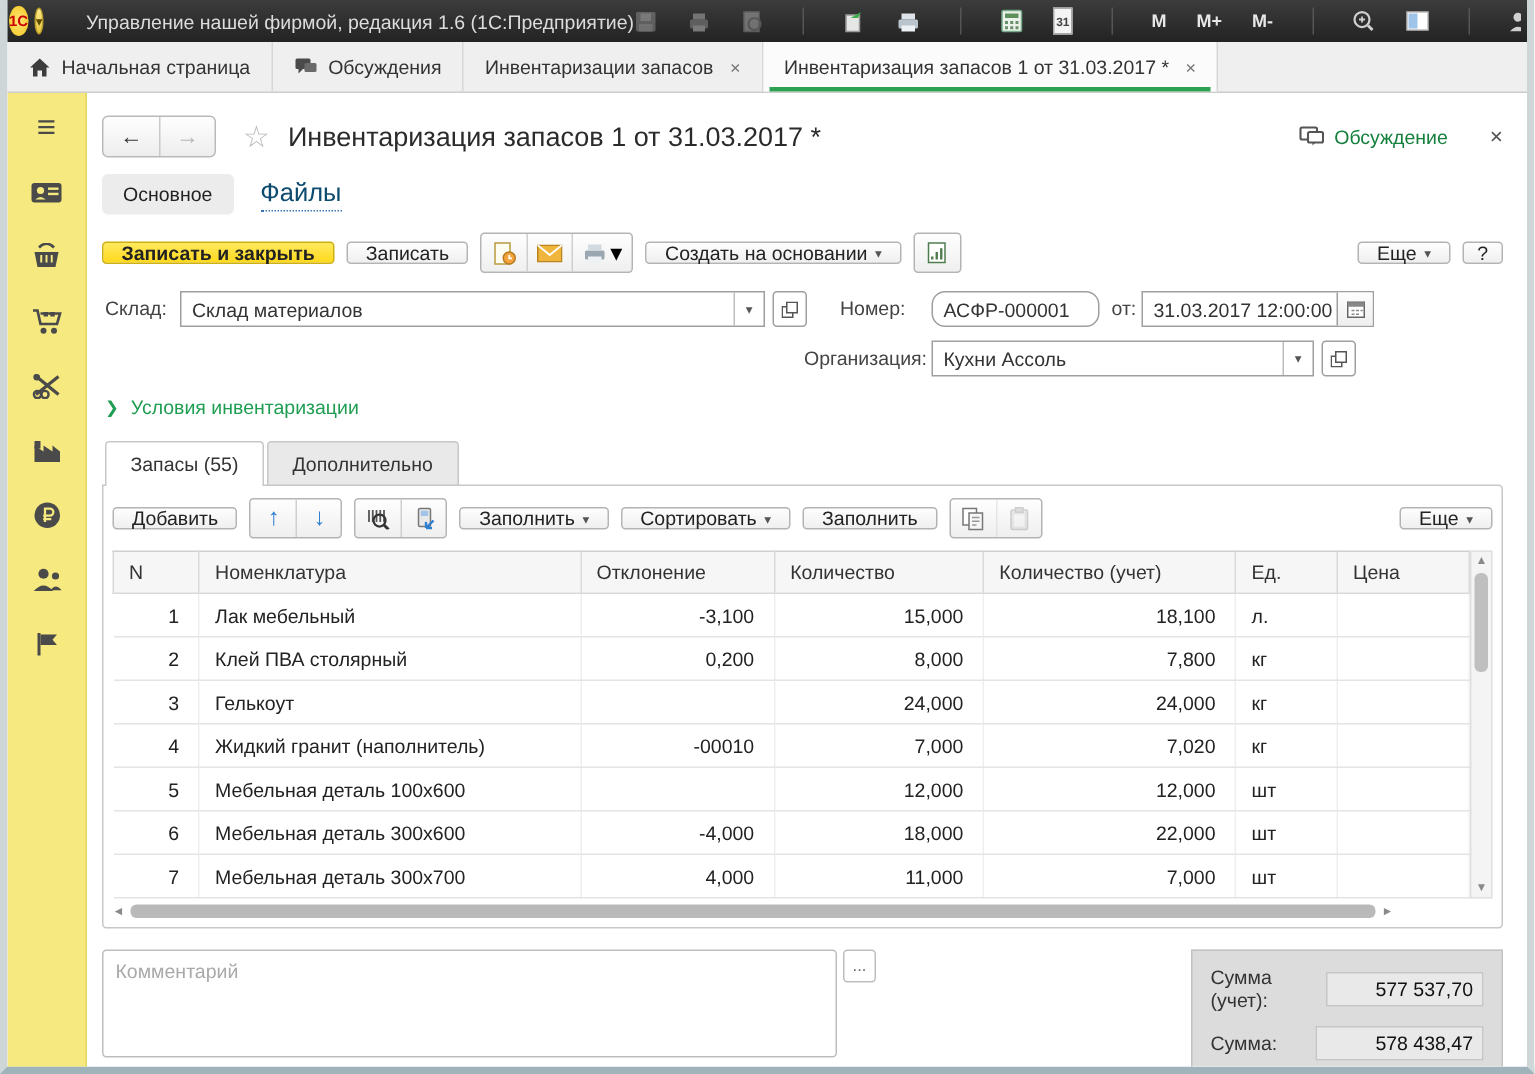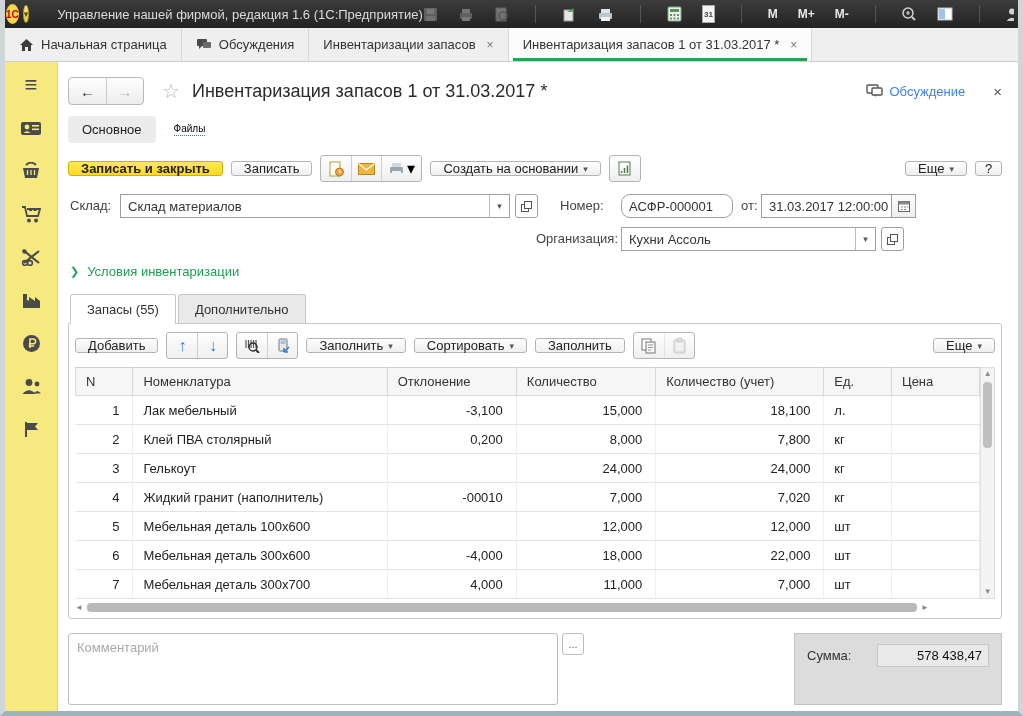--- a/index.html
+++ b/index.html
@@ -45,27 +45,27 @@
 
   
   .navrow { display:flex; align-items:center; height:30px; }
   .navgroup { display:flex; border:1px solid #b9b9b9; border-radius:4px; overflow:hidden; background:linear-gradient(#fefefe,#ededed); }
   .navbtn { width:37px; height:26px; display:flex; align-items:center; justify-content:center; font-size:15px; color:#333; }
   .navbtn + .navbtn { border-left:1px solid #c9c9c9; }
   .navbtn.dis { color:#b5b5b5; }
   .star { color:#b9b9b9; font-size:20px; margin:0 12px 0 18px; }
   .doc-title { font-size:18px; color:#2b2b2b; }
   .nav-right { margin-left:auto; display:flex; align-items:center; gap:14px; }
-  .discussion { display:flex; gap:6px; font-size:13px; color:#3b82f6; }
+  .discussion { display:flex; gap:6px; font-size:13px; color:#15803d; }
   .nav-close { color:#555; font-size:15px; margin-left:14px; }
 
   
   .subtabs { display:flex; align-items:center; gap:18px; margin:10px 0 12px 0; }
   .subtab-active { background:#ececec; border-radius:4px; padding:6px 14px; font-size:13px; color:#222; }
-  .subtab-link { color:#000000; font-size:10px; border-bottom:1px dotted #3a77b5; padding-bottom:1px; }
+  .subtab-link { color:#0c4a6e; font-size:17px; border-bottom:1px dotted #3a77b5; padding-bottom:1px; }
 
   
   .cmdbar { display:flex; align-items:center; gap:8px; margin-bottom:12px; }
   .btn { height:15px; border:1px solid #b4b4b4; border-radius:3px; background:linear-gradient(#fefefe,#efefef);
          font-size:13px; color:#222; padding:0 12px; display:flex; align-items:center; gap:5px; font-family:inherit; }
   .btn.primary { background:linear-gradient(#ffe95e,#ffd91c); border-color:#cdb014; font-weight:bold; }
   .btn .caret { font-size:9px; color:#555; }
   .icongroup { display:flex; border:1px solid #b4b4b4; border-radius:3px; overflow:hidden; background:linear-gradient(#fefefe,#efefef); }
   .icbtn { width:30px; height:25px; display:flex; align-items:center; justify-content:center; }
   .icbtn + .icbtn { border-left:1px solid #cfcfcf; }
@@ -595,20 +595,24 @@
           <div class="hthumb"></div>
           <span class="sarrow">►</span>
         </div>
       </div>
 
       <div class="bottomrow">
         <div class="commentbox">Комментарий</div>
         <span class="dots-btn">...</span>
         <div class="totals">
           <div class="trow">
+            <span>Сумма (учет):</span>
+            <span class="tval">577 537,70</span>
+          </div>
+          <div class="trow">
             <span>Сумма:</span>
             <span class="tval">578 438,47</span>
           </div>
         </div>
       </div>
 
     </div>
   </div>
 </div>
 

